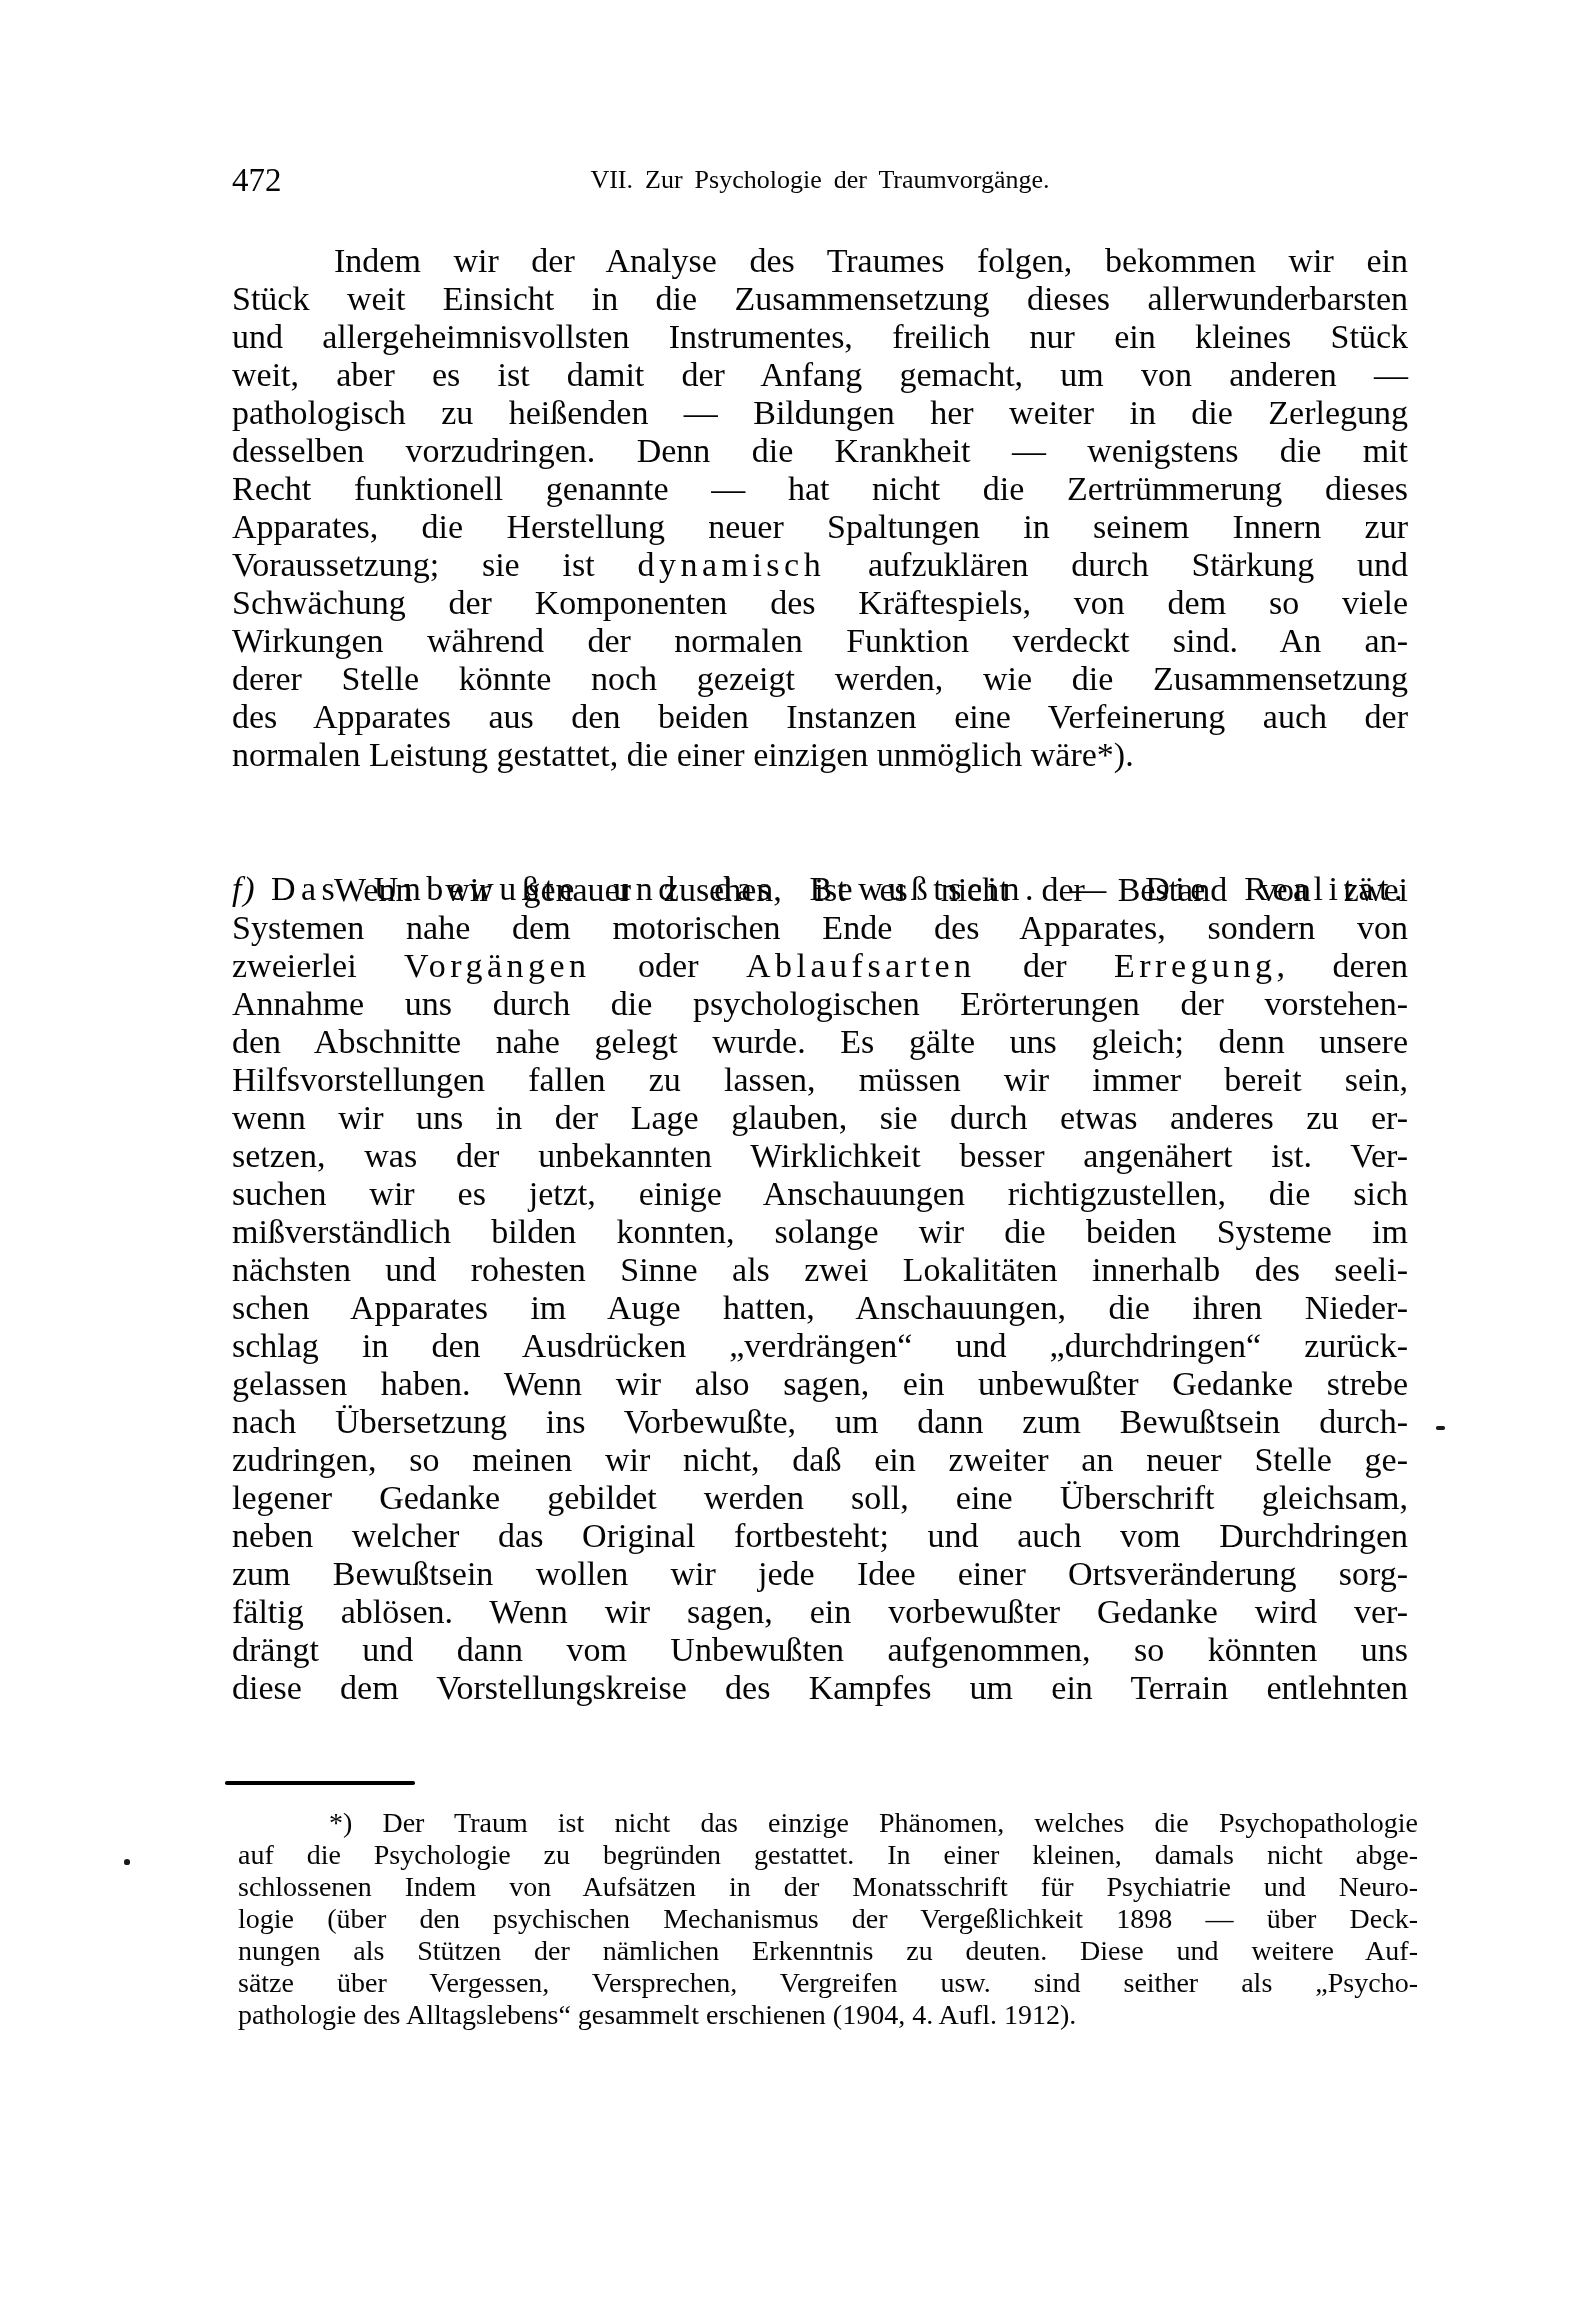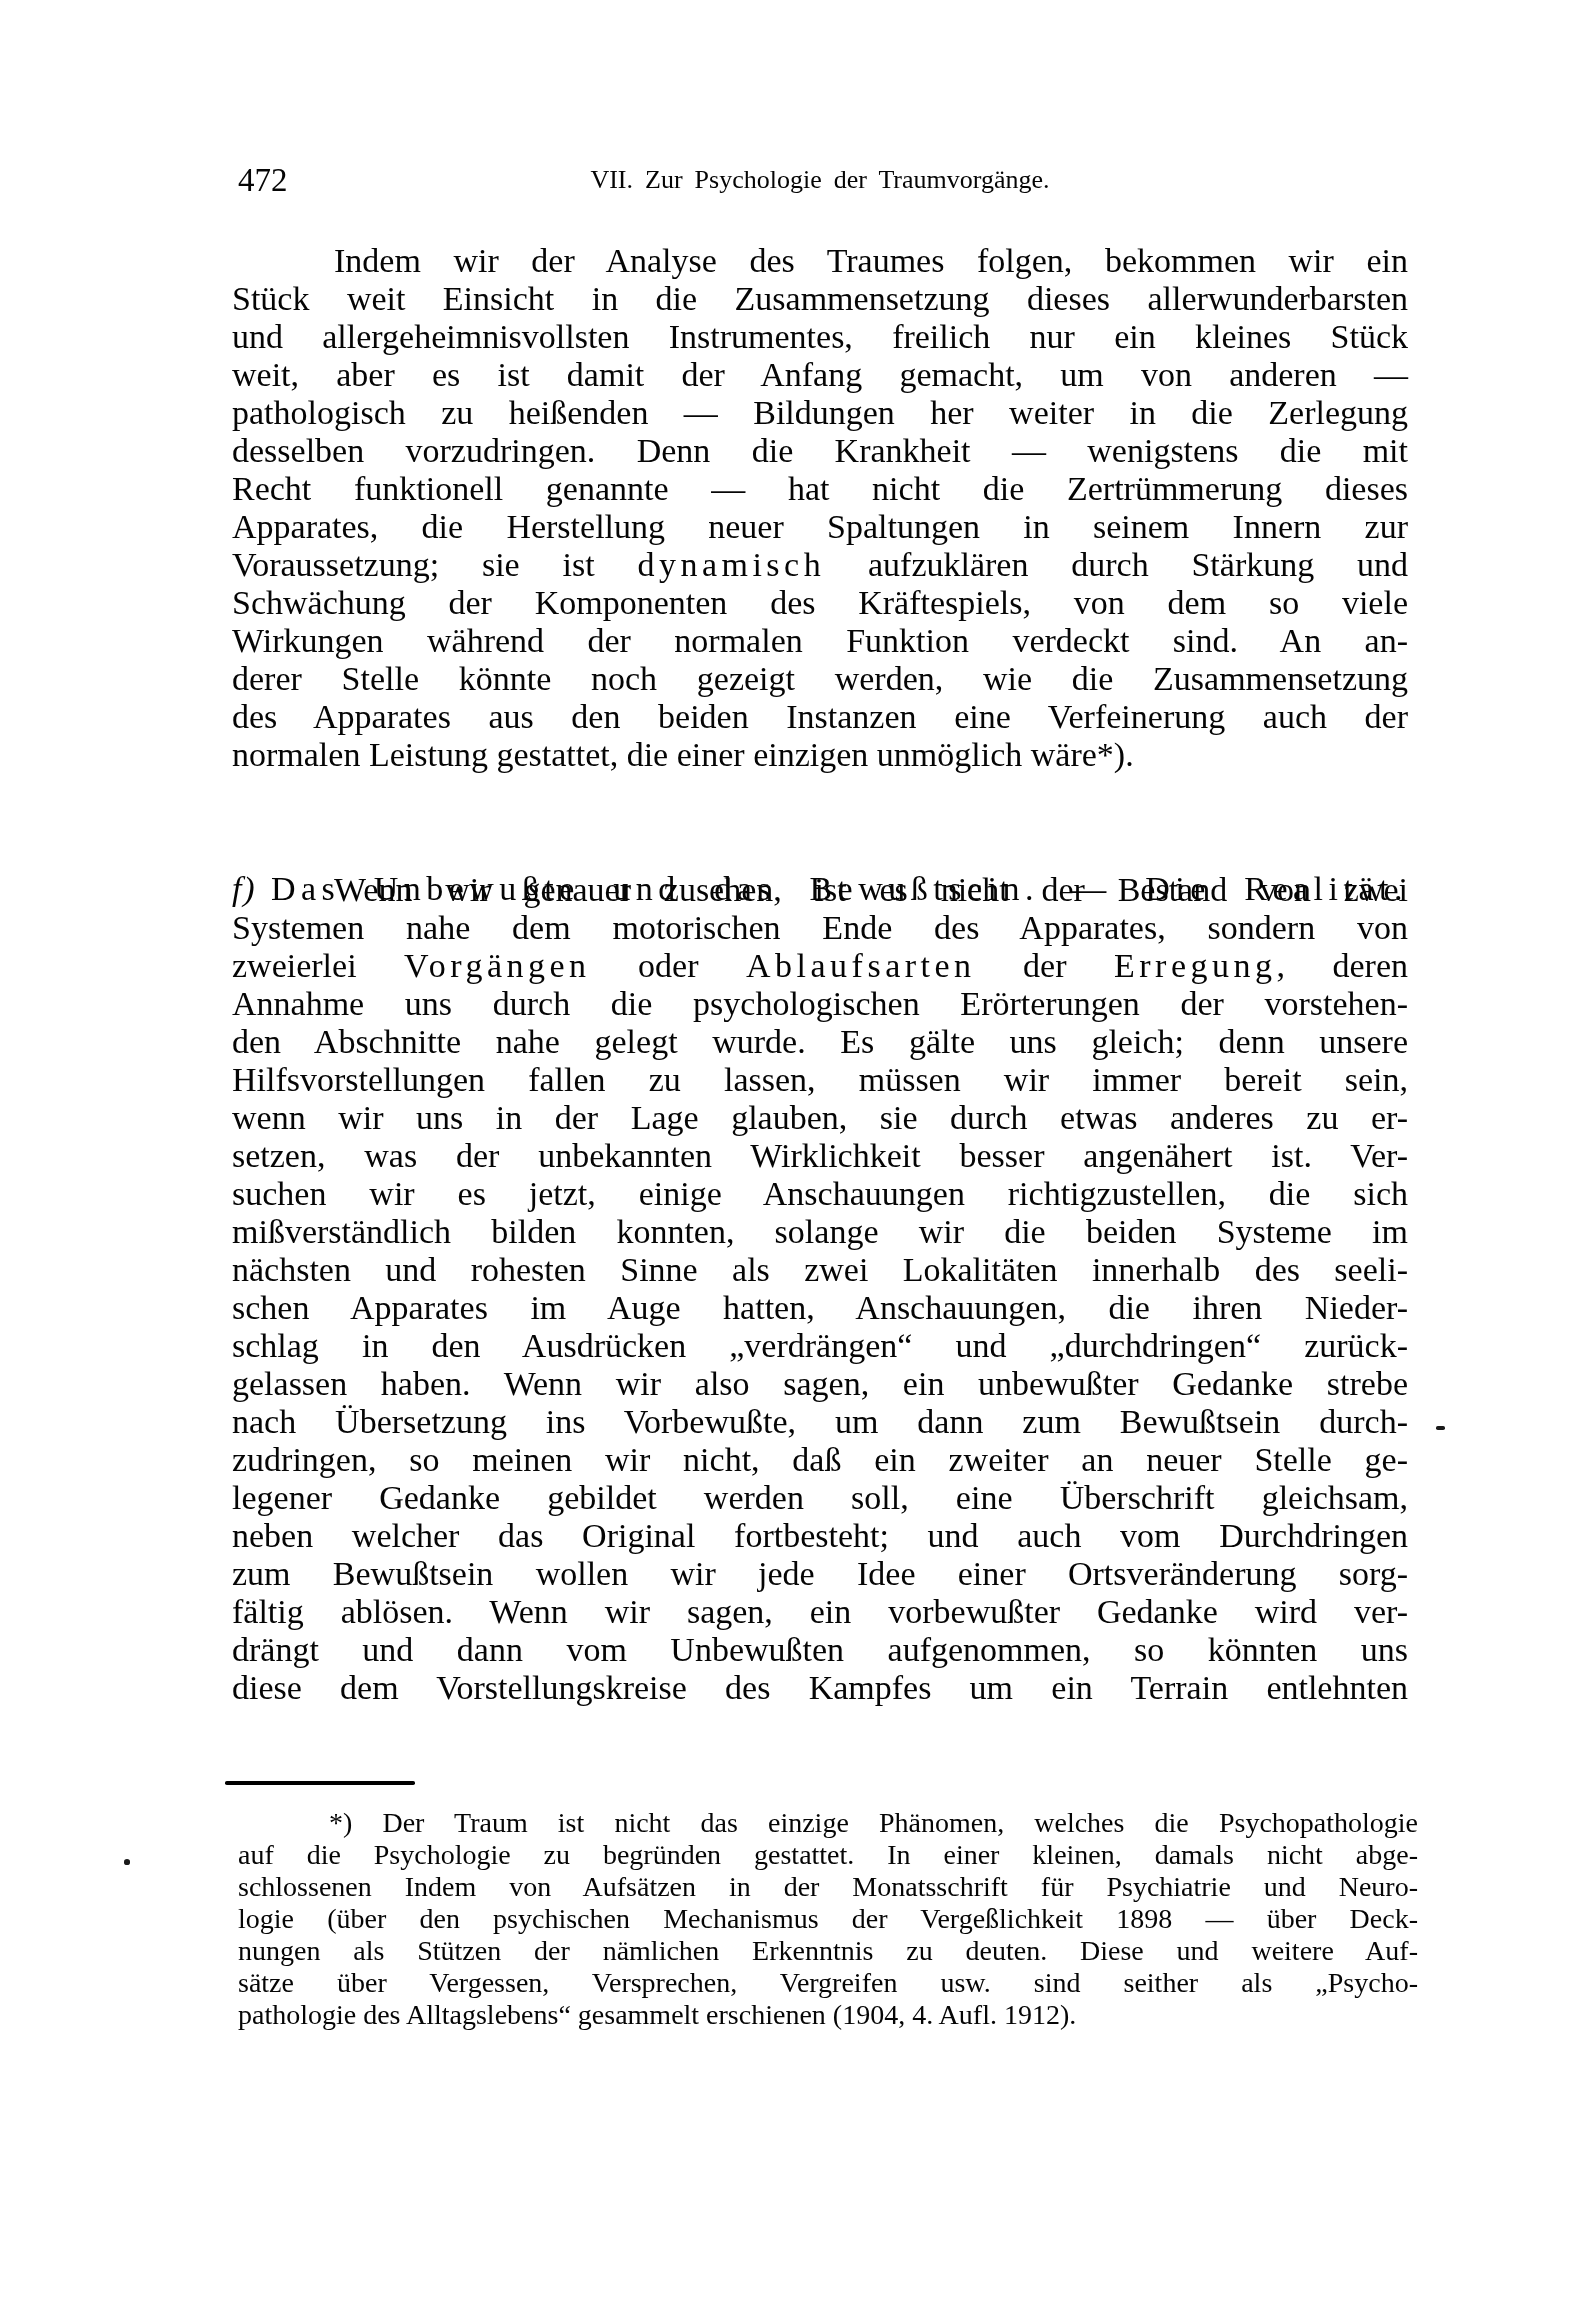--- a/index.html
+++ b/index.html
@@ -6,21 +6,21 @@
   html, body { margin:0; padding:0; }
   body {
     width:1593px; height:2309px;
     background:#ffffff;
     color:#050505;
     font-family:"Liberation Serif", serif;
     position:relative;
     overflow:hidden;
   }
   .page-num {
-    position:absolute; left:238px; top:162px;
+    position:absolute; left:232px; top:162px;
     font-size:33px; line-height:36px;
   }
   .running-head {
     position:absolute; left:232px; top:162px; width:1176px;
     font-size:26px; line-height:36px;
     text-align:center;
     word-spacing:5.5px;
   }
   .para {
     position:absolute; left:232px; width:1176px;

